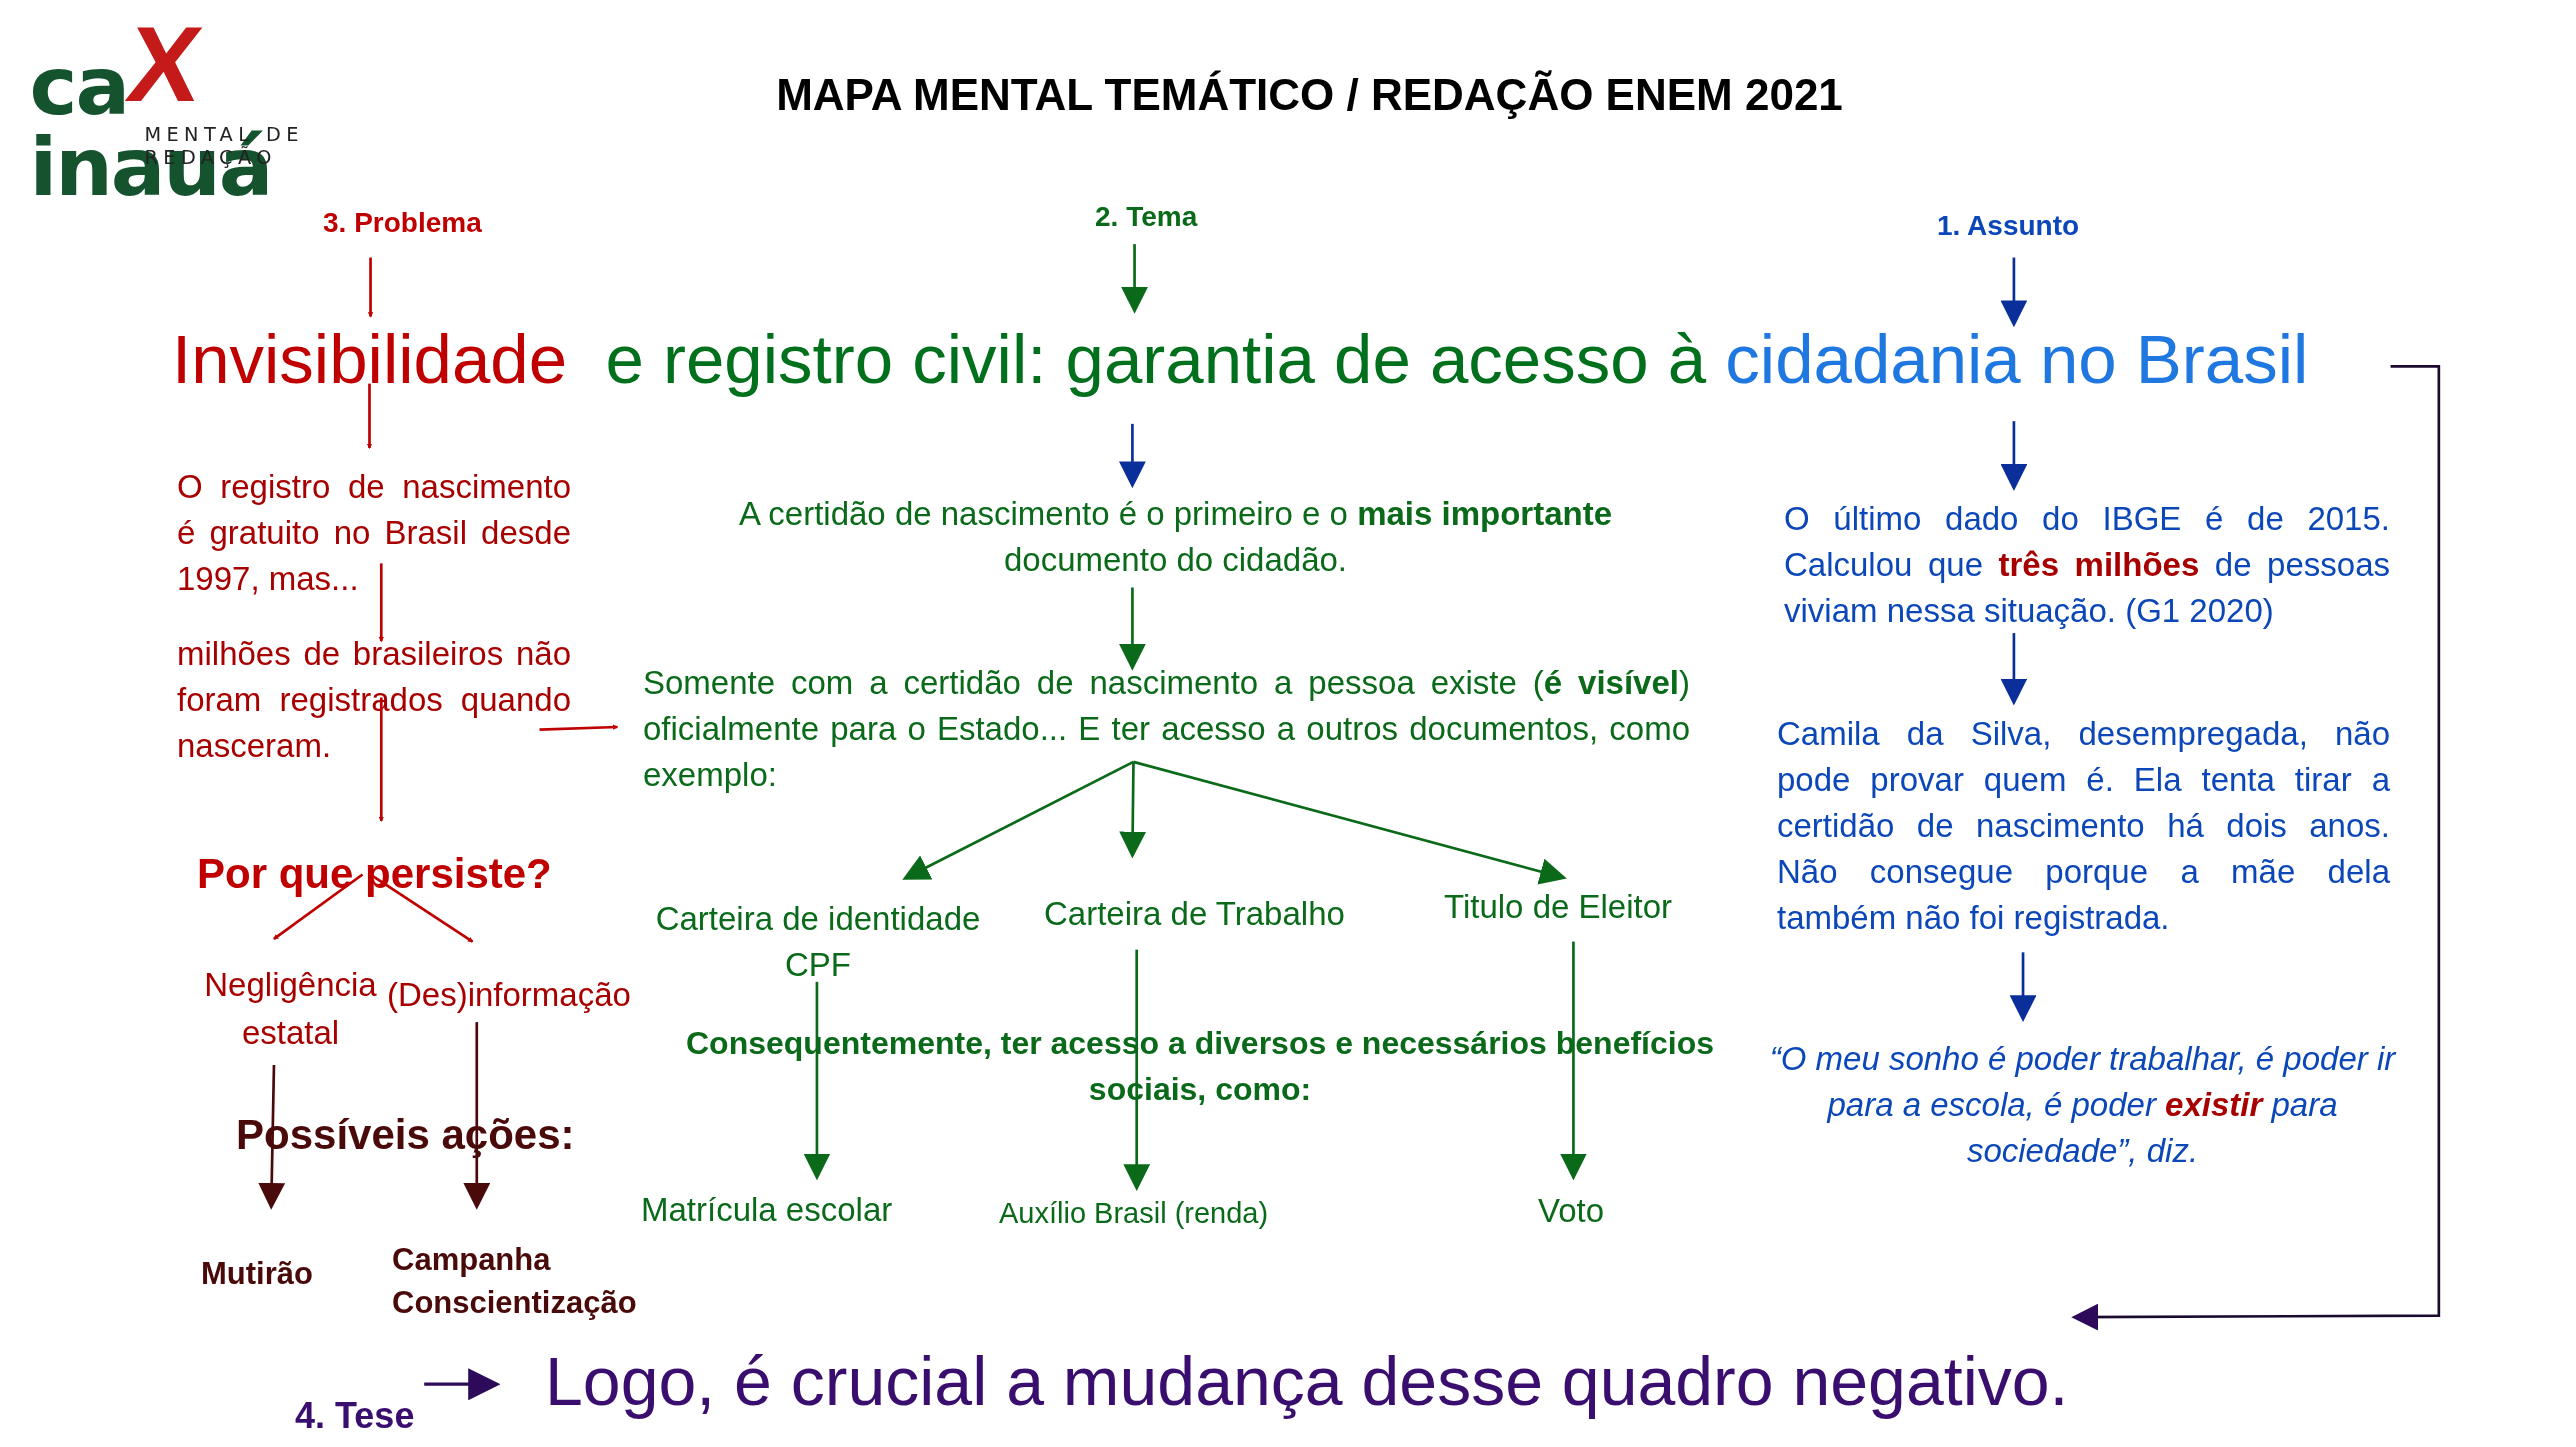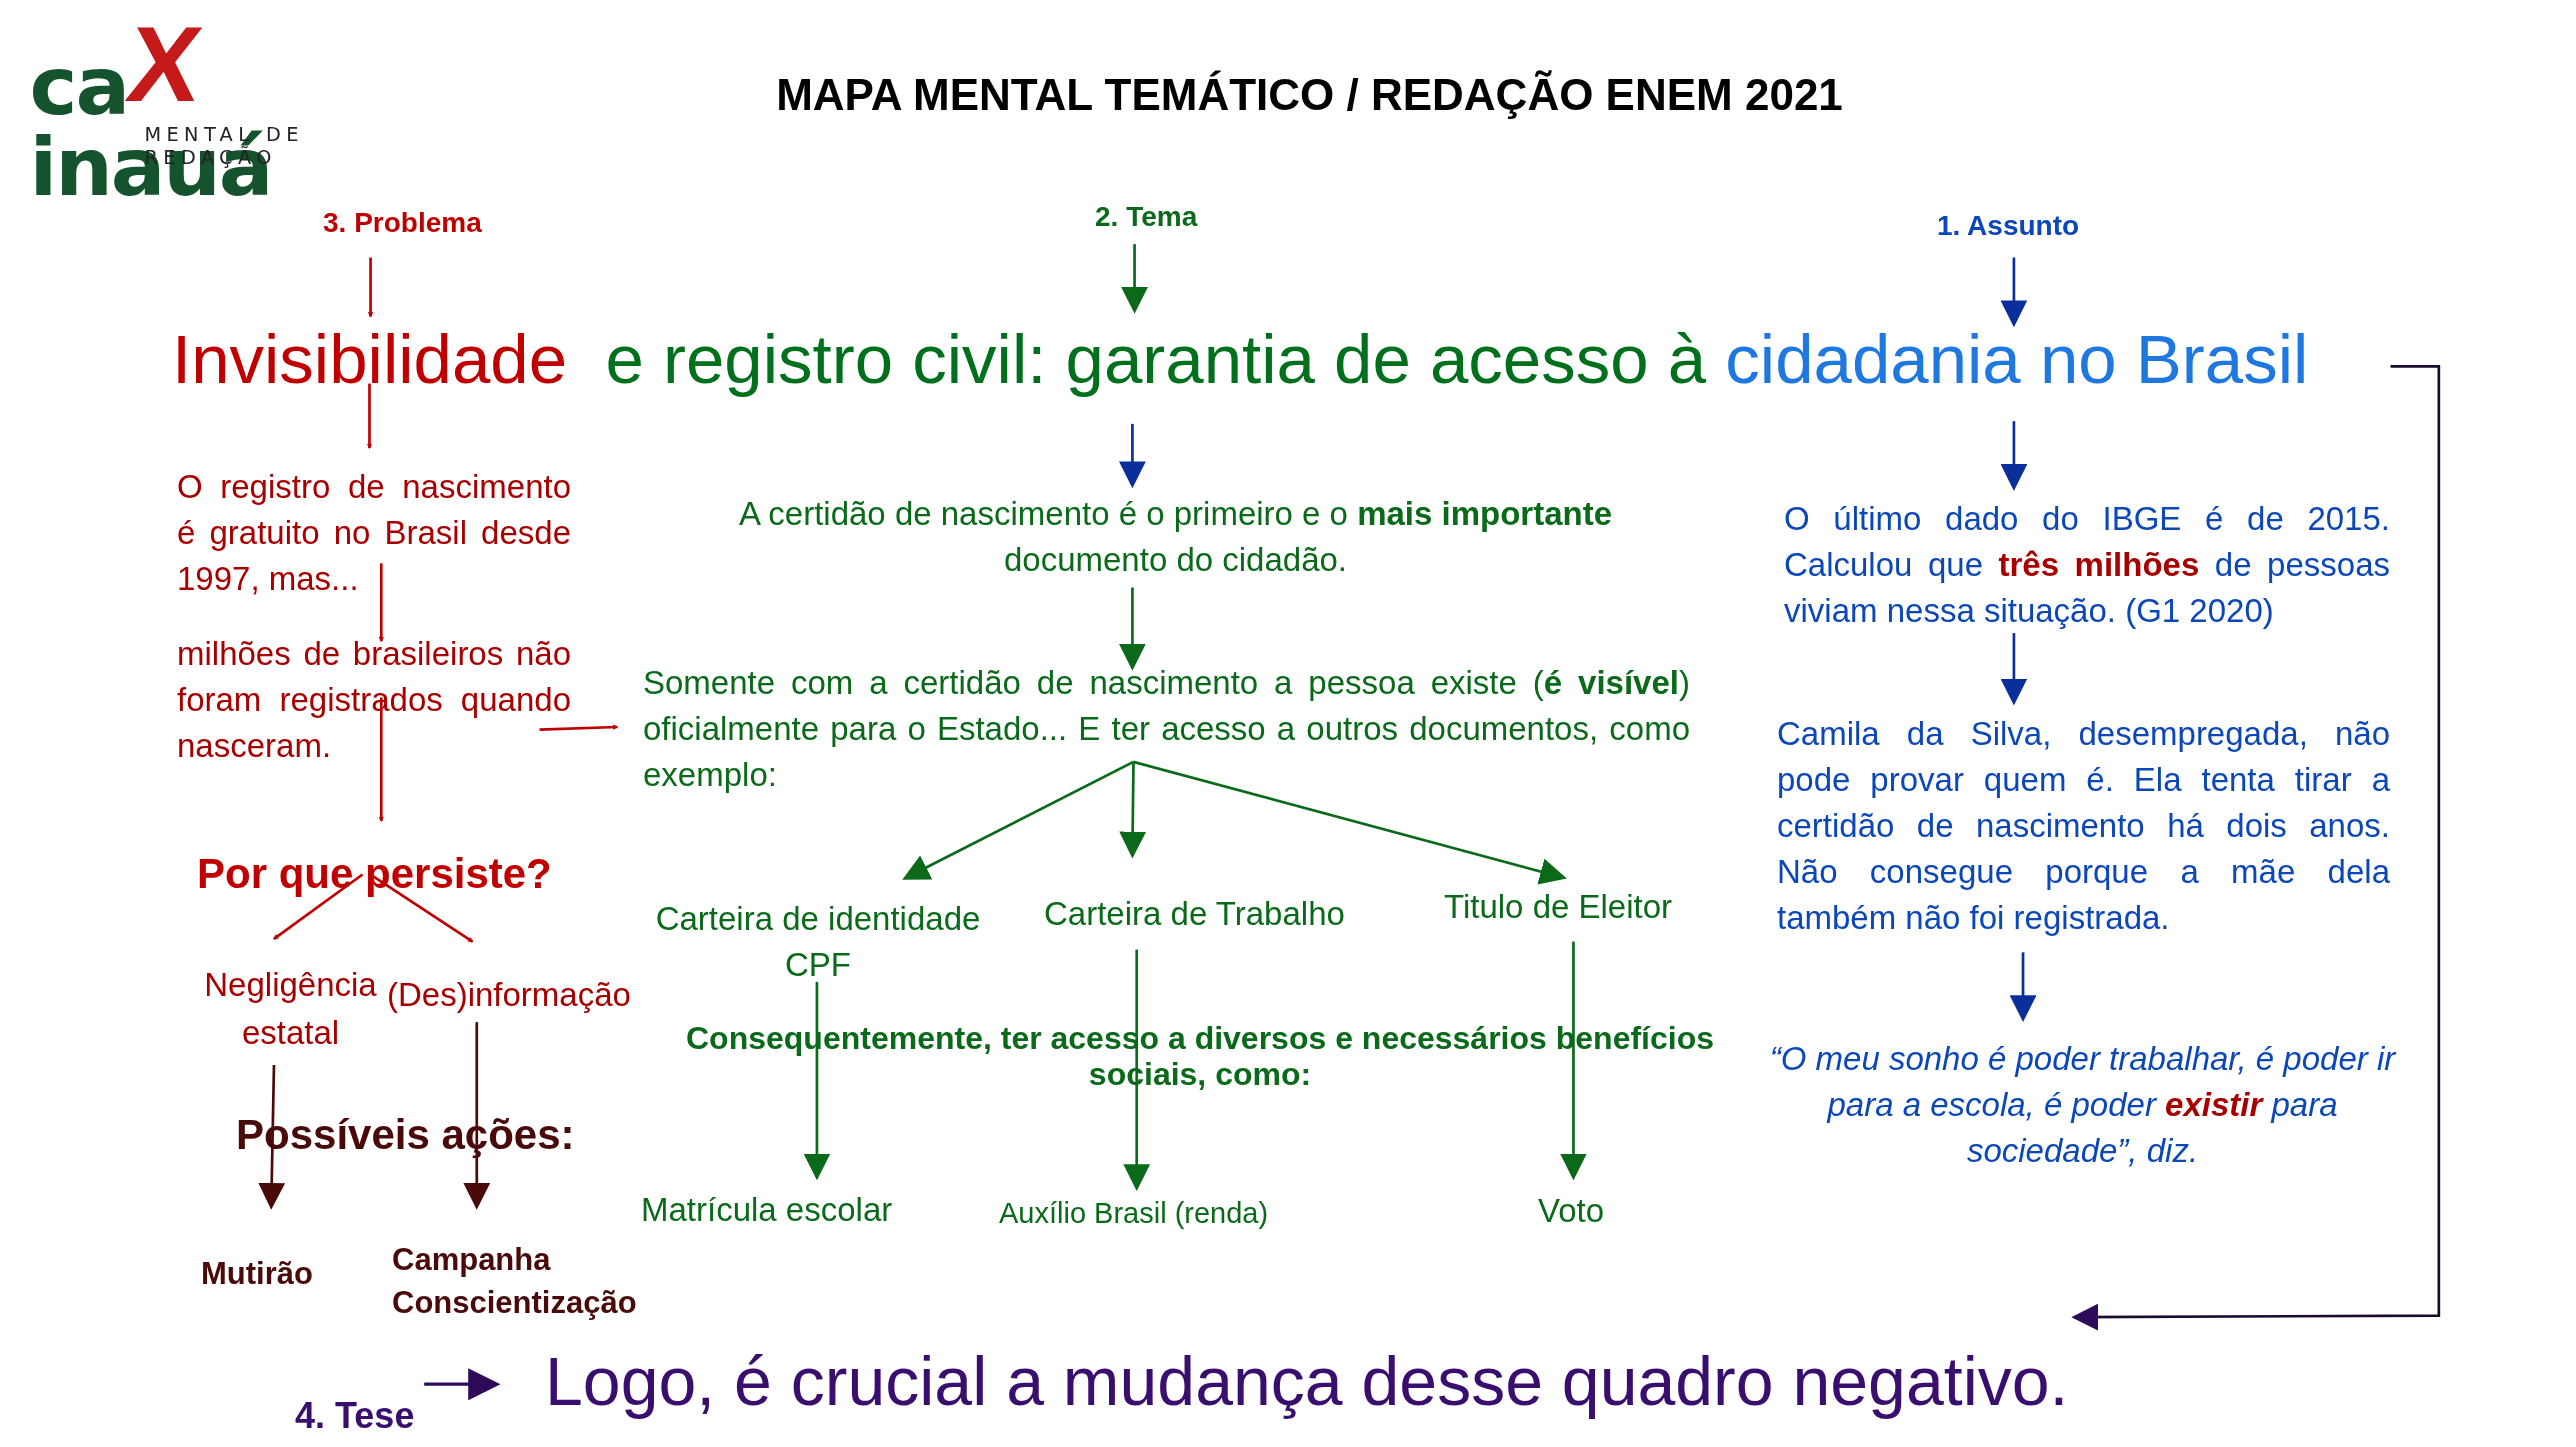--- a/index.html
+++ b/index.html
@@ -65,21 +65,21 @@
 <div class="abs brown bold" style="left:201px;top:1232px;font-size:31px;">Mutirão</div>
 <div class="abs brown bold" style="left:392px;top:1214px;width:268px;font-size:31px;line-height:43px;">Campanha Conscientização</div>
 
 <div class="abs body-txt dgreen center" style="left:698px;top:491px;width:955px;"><span>A certidão de nascimento é o primeiro e o </span><b>mais importante</b><span> documento do cidadão.</span></div>
 <div class="abs body-txt dgreen just" style="left:643px;top:660px;width:1047px;"><span>Somente com a certidão de nascimento  a pessoa existe (</span><b>é visível</b><span>) oficialmente para o Estado...  E ter acesso a outros documentos, como exemplo:</span></div>
 
 <div class="abs dgreen center" style="left:641px;top:896px;width:354px;font-size:33px;line-height:46px;">Carteira de identidade CPF</div>
 <div class="abs dgreen" style="left:1044px;top:895px;font-size:33px;">Carteira de Trabalho</div>
 <div class="abs dgreen" style="left:1444px;top:888px;font-size:33px;">Titulo de Eleitor</div>
 
-<div class="abs dgreen bold center" style="left:674px;top:996px;width:1052px;font-size:32px;line-height:36px;">Consequentemente, ter acesso a diversos e necessários benefícios sociais, como:</div>
+<div class="abs dgreen bold center" style="left:674px;top:996px;width:1052px;font-size:32px;line-height:46px;">Consequentemente, ter acesso a diversos e necessários benefícios sociais, como:</div>
 
 <div class="abs dgreen" style="left:641px;top:1191px;font-size:33px;">Matrícula escolar</div>
 <div class="abs dgreen" style="left:999px;top:1197px;font-size:29px;">Auxílio Brasil (renda)</div>
 <div class="abs dgreen" style="left:1538px;top:1192px;font-size:33px;">Voto</div>
 
 <div class="abs body-txt navy just" style="left:1784px;top:496px;width:606px;"><span>O último dado do IBGE é de 2015. Calculou que </span><b class="dred">três milhões</b><span> de pessoas viviam nessa situação. (G1 2020)</span></div>
 <div class="abs body-txt navy just" style="left:1777px;top:711px;width:613px;">Camila da Silva, desempregada, não pode provar quem é. Ela tenta tirar a certidão de nascimento há dois anos. Não consegue porque a mãe dela também não foi registrada.</div>
 <div class="abs body-txt navy center" style="left:1766px;top:1036px;width:633px;font-style:italic;"><span>“O meu sonho é poder trabalhar, é poder ir para a escola, é poder </span><b class="dred">existir</b><span> para sociedade”, diz.</span></div>
 
 <div class="abs purple bold" style="left:295px;top:1371px;font-size:36px;">4. Tese</div>

